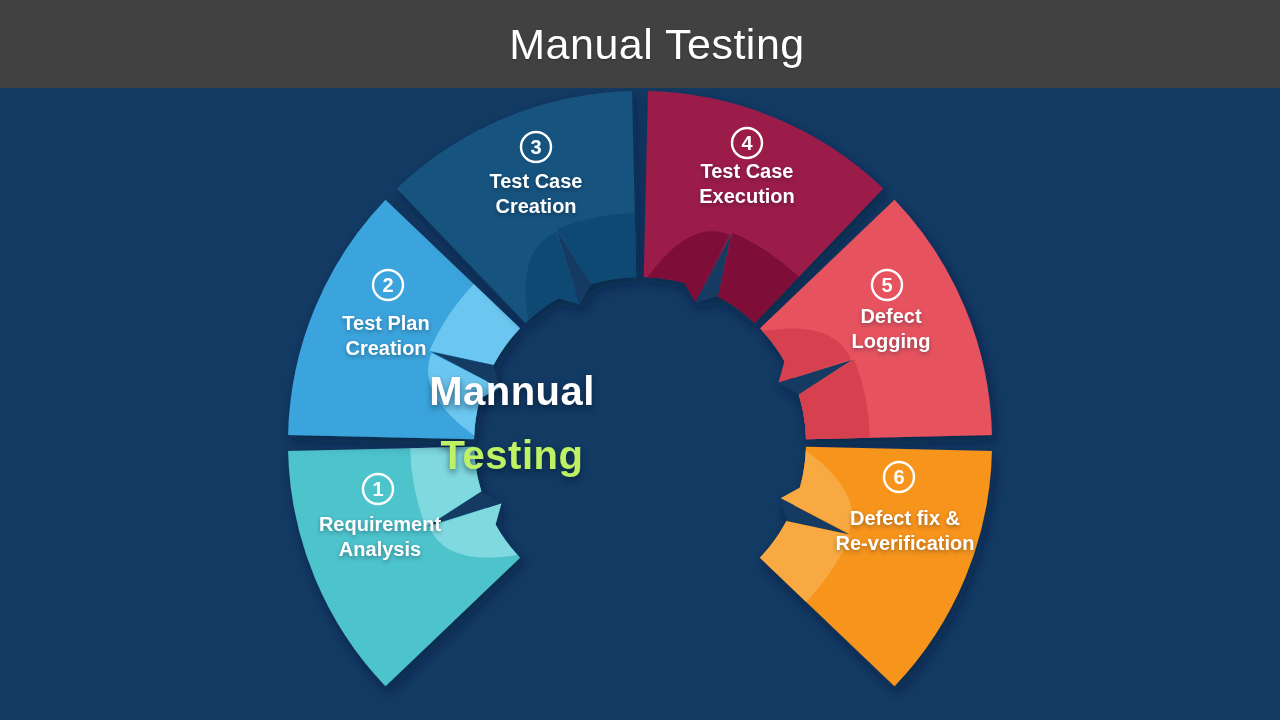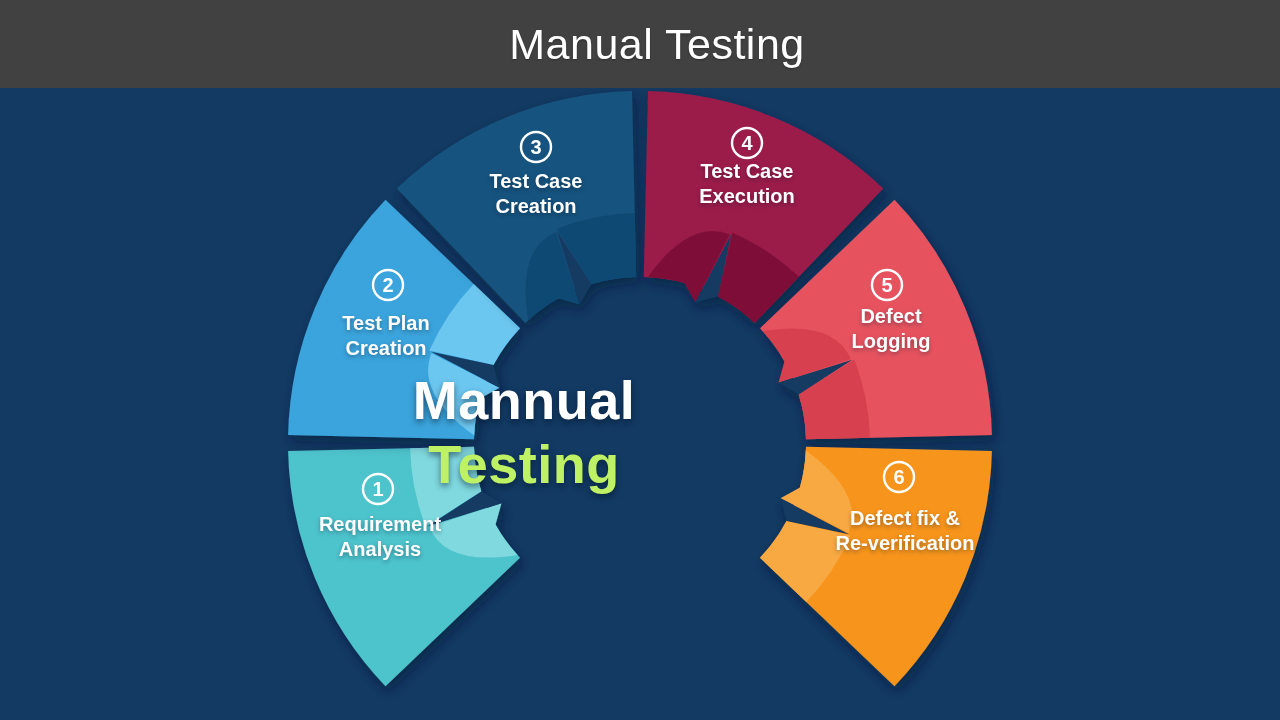--- a/index.html
+++ b/index.html
@@ -4,22 +4,22 @@
 <style>
   html,body{margin:0;padding:0;width:1280px;height:720px;overflow:hidden;
     font-family:"Liberation Sans",sans-serif;}
   #stage{position:relative;width:1280px;height:720px;}
   #bg-svg{position:absolute;left:0;top:0;z-index:0;}
   #header{position:absolute;left:17px;top:0;width:1280px;height:88px;z-index:2;
     display:flex;align-items:center;justify-content:center;}
   #header-title{color:#fff;font-size:43px;font-weight:400;letter-spacing:.5px;
     text-shadow:0 1px 2px rgba(0,0,0,.3);}
   .center-line{position:absolute;left:0;width:1024px;text-align:center;z-index:1;
-    color:#fff;font-weight:700;font-size:54px;letter-spacing:.5px;
-    text-shadow:0 3px 6px rgba(4,18,38,.55);padding-left:12px;}
+    color:#fff;font-weight:700;font-size:40px;letter-spacing:.5px;
+    text-shadow:0 3px 6px rgba(4,18,38,.55);}
   #center-line1{top:369px;}
   #center-line2{top:433px;}
   .seg-label{fill:#ffffff;font-weight:700;font-size:20px;
     filter:drop-shadow(0 2px 2px rgba(4,18,38,.35));}
   .seg-num{fill:#ffffff;font-weight:700;font-size:20px;}
   .num-ring{fill:none;stroke:#ffffff;stroke-width:2.4px;}
 </style>
 </head>
 <body style="background: rgb(18, 58, 99);">
 

